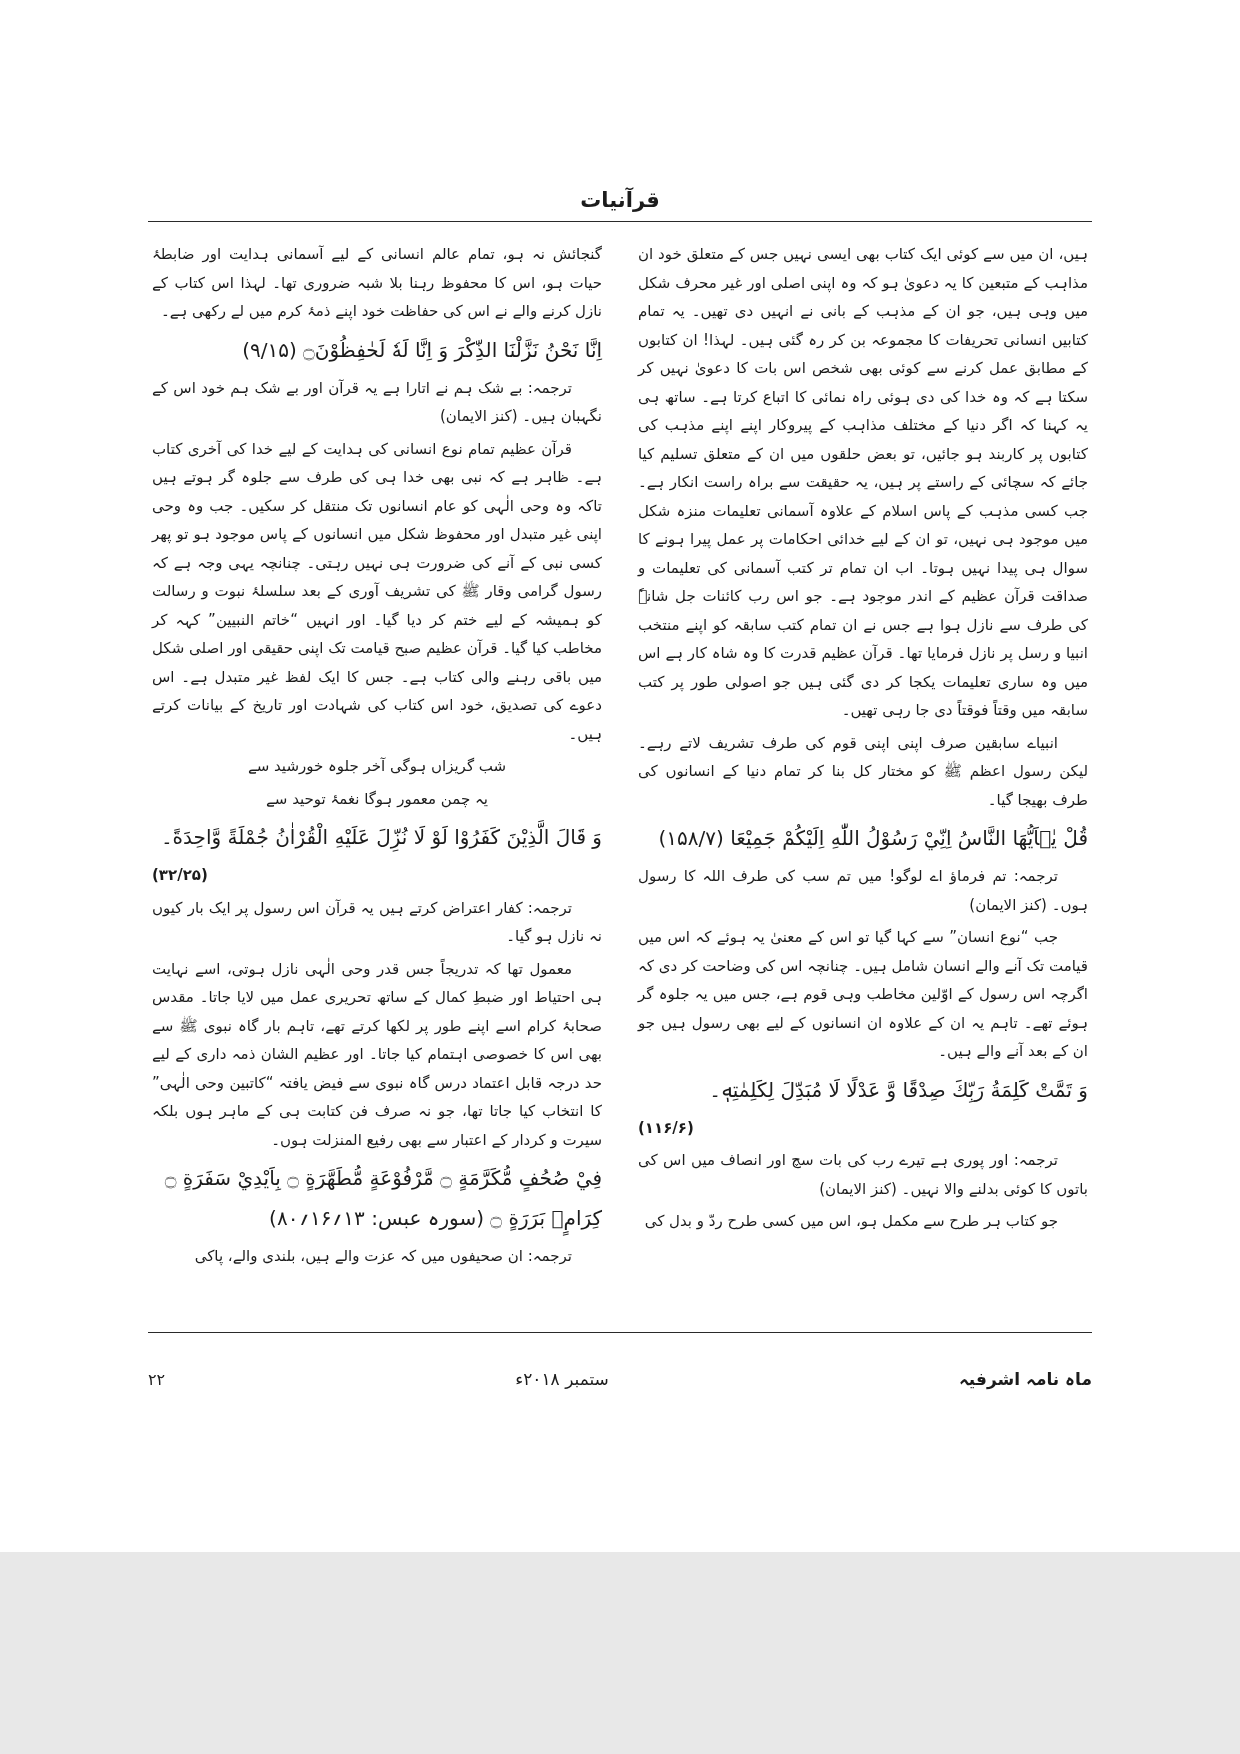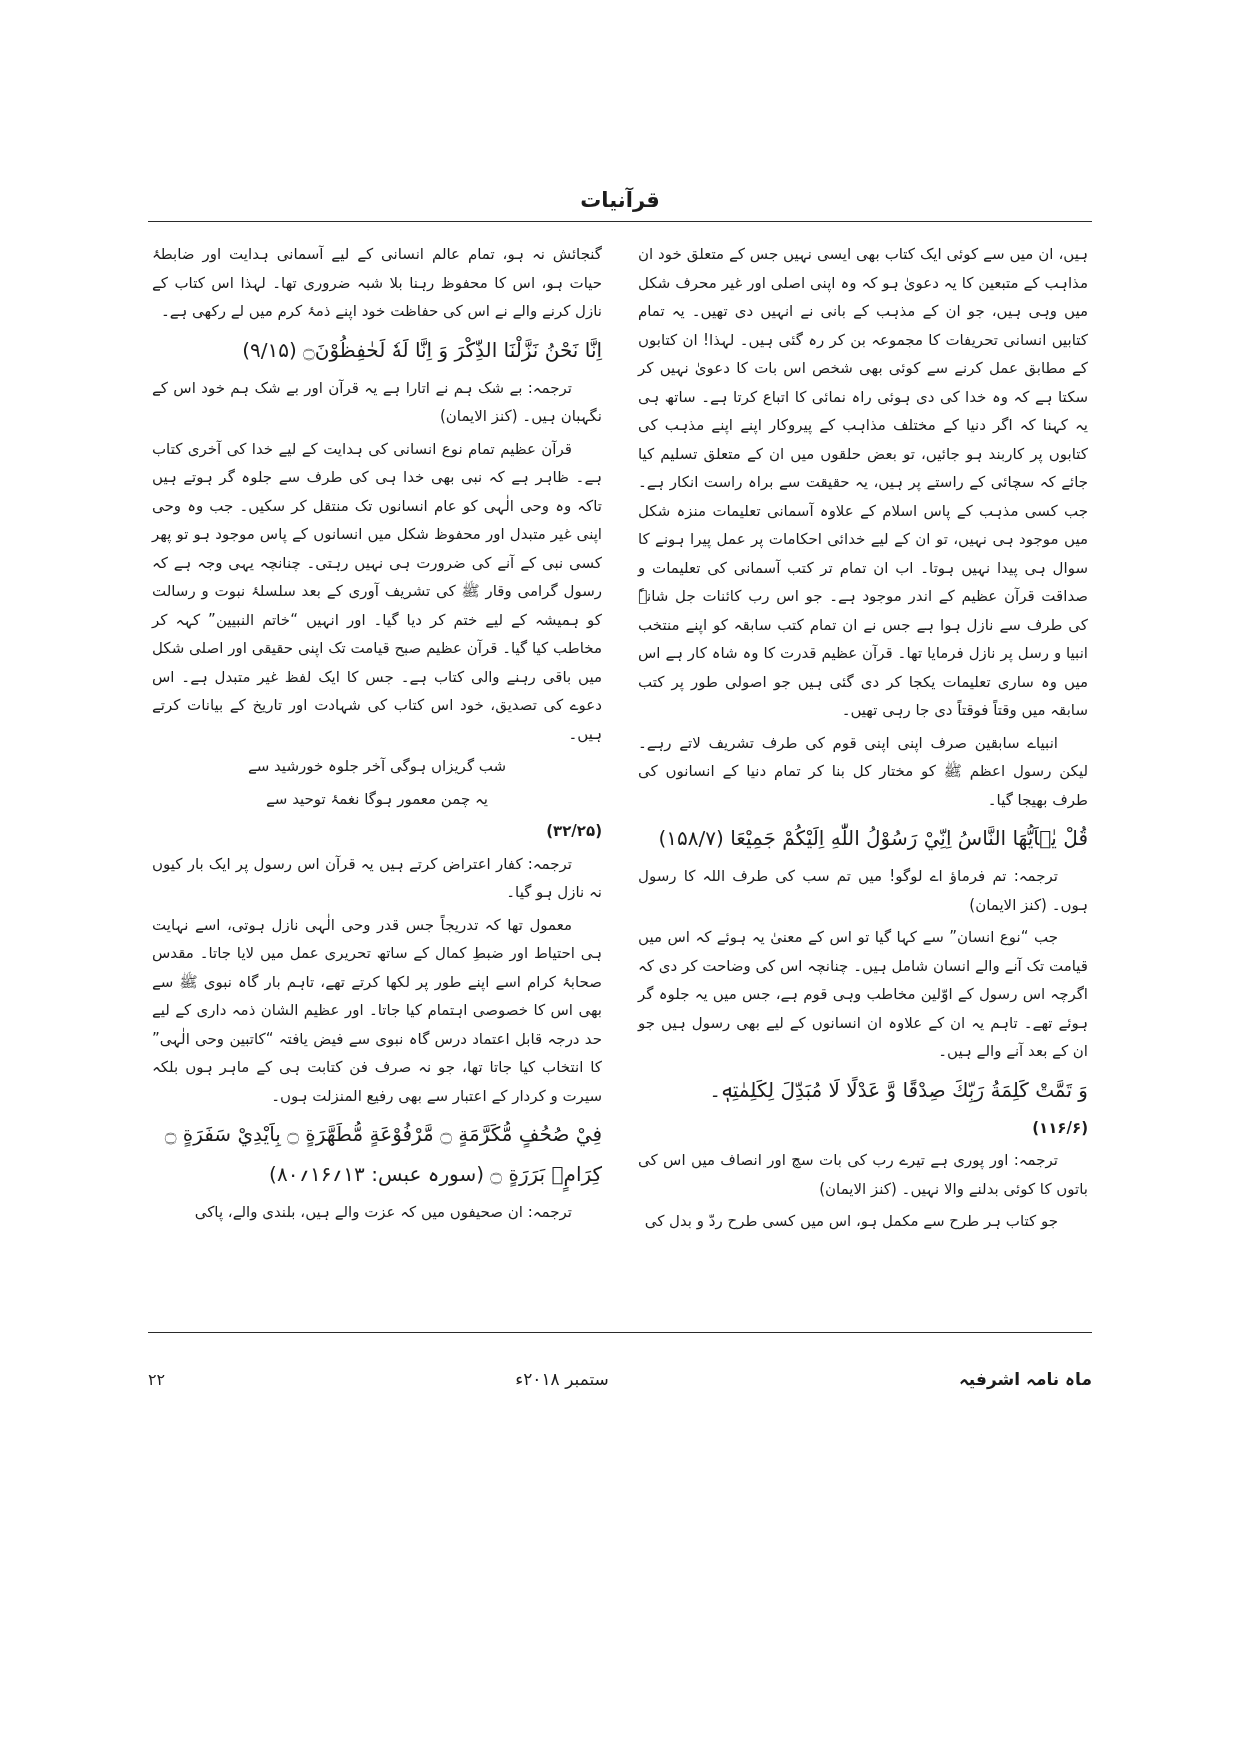--- a/index.html
+++ b/index.html
@@ -3,21 +3,21 @@
 <meta charset="utf-8">
 <style>
   html, body {
     margin: 0;
     padding: 0;
     background: #e8e8e8;
   }
   .page {
     position: relative;
     width: 1240px;
-    height: 1754px;
+    height: 1552px;
     margin: 0 auto;
     background: #ffffff;
     overflow: hidden;
     font-family: "DejaVu Sans", sans-serif;
     color: #1c1c1c;
     direction: rtl;
   }
   .content {
     position: absolute;
     top: 188px;
@@ -53,21 +53,21 @@
   .col p { margin: 4px; }
   .body-para.indent { text-indent: 30px; }
   .verse {
     text-align: right;
     font-weight: normal;
     font-size: 20px;
     line-height: 2.0;
     margin: 4px 0;
   }
   .verse-ref {
-    text-align: right;
+    text-align: left;
     font-weight: bold;
     margin: 0 0 2px 0;
   }
   .poetry {
     text-align: center;
     margin: 2px 0;
   }
   .translation.indent { text-indent: 30px; }
   .footer-rule {
     position: absolute;
@@ -114,20 +114,21 @@
         <p class="body-para indent">جو کتاب ہر طرح سے مکمل ہو، اس میں کسی طرح ردّ و بدل کی</p>
       </div>
 
       <div class="col">
         <p class="body-para">گنجائش نہ ہو، تمام عالم انسانی کے لیے آسمانی ہدایت اور ضابطۂ حیات ہو، اس کا محفوظ رہنا بلا شبہ ضروری تھا۔ لہذا اس کتاب کے نازل کرنے والے نے اس کی حفاظت خود اپنے ذمۂ کرم میں لے رکھی ہے۔</p>
         <p class="verse">اِنَّا نَحْنُ نَزَّلْنَا الذِّكْرَ وَ اِنَّا لَهٗ لَحٰفِظُوْنَ۝ (۹/۱۵)</p>
         <p class="translation indent">ترجمہ: بے شک ہم نے اتارا ہے یہ قرآن اور بے شک ہم خود اس کے نگہبان ہیں۔ (کنز الایمان)</p>
         <p class="body-para indent">قرآن عظیم تمام نوع انسانی کی ہدایت کے لیے خدا کی آخری کتاب ہے۔ ظاہر ہے کہ نبی بھی خدا ہی کی طرف سے جلوہ گر ہوتے ہیں تاکہ وہ وحی الٰہی کو عام انسانوں تک منتقل کر سکیں۔ جب وہ وحی اپنی غیر متبدل اور محفوظ شکل میں انسانوں کے پاس موجود ہو تو پھر کسی نبی کے آنے کی ضرورت ہی نہیں رہتی۔ چنانچہ یہی وجہ ہے کہ رسول گرامی وقار ﷺ کی تشریف آوری کے بعد سلسلۂ نبوت و رسالت کو ہمیشہ کے لیے ختم کر دیا گیا۔ اور انہیں “خاتم النبیین” کہہ کر مخاطب کیا گیا۔ قرآن عظیم صبح قیامت تک اپنی حقیقی اور اصلی شکل میں باقی رہنے والی کتاب ہے۔ جس کا ایک لفظ غیر متبدل ہے۔ اس دعوے کی تصدیق، خود اس کتاب کی شہادت اور تاریخ کے بیانات کرتے ہیں۔</p>
         <p class="poetry">شب گریزاں ہوگی آخر جلوہ خورشید سے</p>
         <p class="poetry">یہ چمن معمور ہوگا نغمۂ توحید سے</p>
+        <p class="verse">وَ قَالَ الَّذِيْنَ كَفَرُوْا لَوْ لَا نُزِّلَ عَلَيْهِ الْقُرْاٰنُ جُمْلَةً وَّاحِدَةً۔</p>
         <p class="verse-ref">(۳۲/۲۵)</p>
         <p class="translation indent">ترجمہ: کفار اعتراض کرتے ہیں یہ قرآن اس رسول پر ایک بار کیوں نہ نازل ہو گیا۔</p>
         <p class="body-para indent">معمول تھا کہ تدریجاً جس قدر وحی الٰہی نازل ہوتی، اسے نہایت ہی احتیاط اور ضبطِ کمال کے ساتھ تحریری عمل میں لایا جاتا۔ مقدس صحابۂ کرام اسے اپنے طور پر لکھا کرتے تھے، تاہم بار گاہ نبوی ﷺ سے بھی اس کا خصوصی اہتمام کیا جاتا۔ اور عظیم الشان ذمہ داری کے لیے حد درجہ قابل اعتماد درس گاہ نبوی سے فیض یافتہ “کاتبین وحی الٰہی” کا انتخاب کیا جاتا تھا، جو نہ صرف فن کتابت ہی کے ماہر ہوں بلکہ سیرت و کردار کے اعتبار سے بھی رفیع المنزلت ہوں۔</p>
         <p class="verse">فِيْ صُحُفٍ مُّكَرَّمَةٍ ۝ مَّرْفُوْعَةٍ مُّطَهَّرَةٍ ۝ بِاَيْدِيْ سَفَرَةٍ ۝ كِرَامٍۭ بَرَرَةٍ ۝ (سورہ عبس: ۱۳؍۱۶؍۸۰)</p>
         <p class="translation indent">ترجمہ: ان صحیفوں میں کہ عزت والے ہیں، بلندی والے، پاکی</p>
       </div>
 
     </div>
   </div>
 

